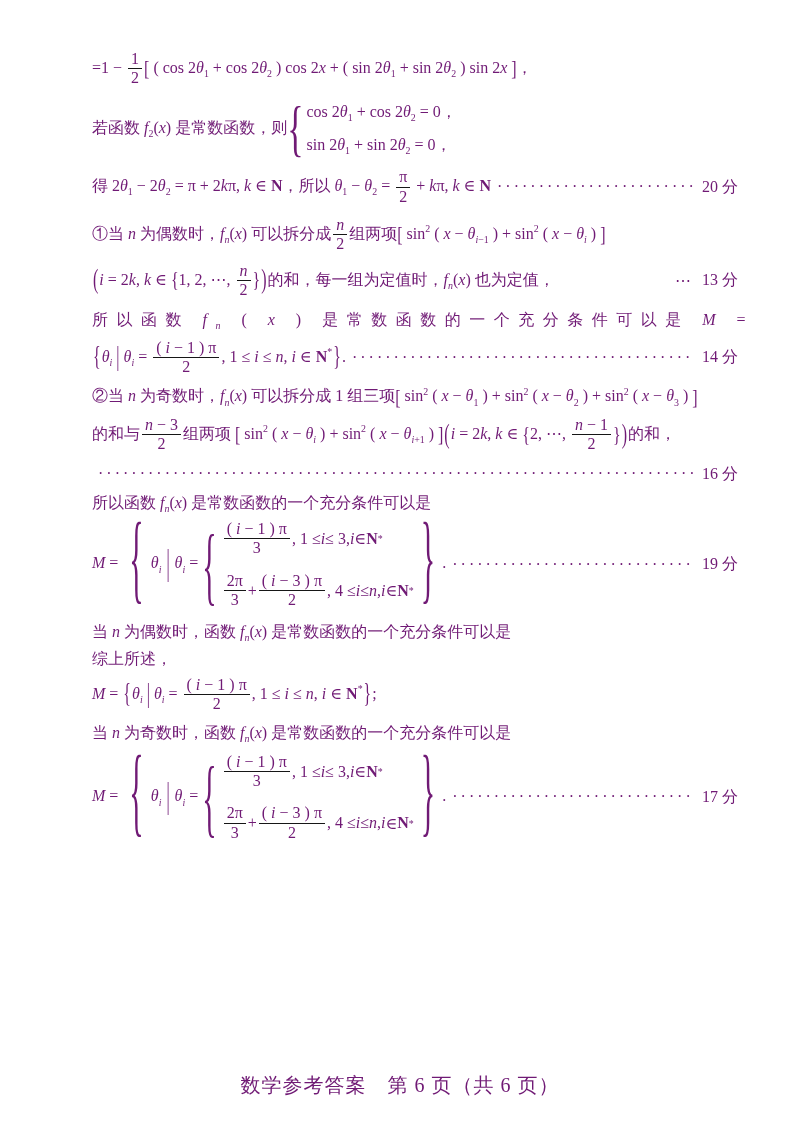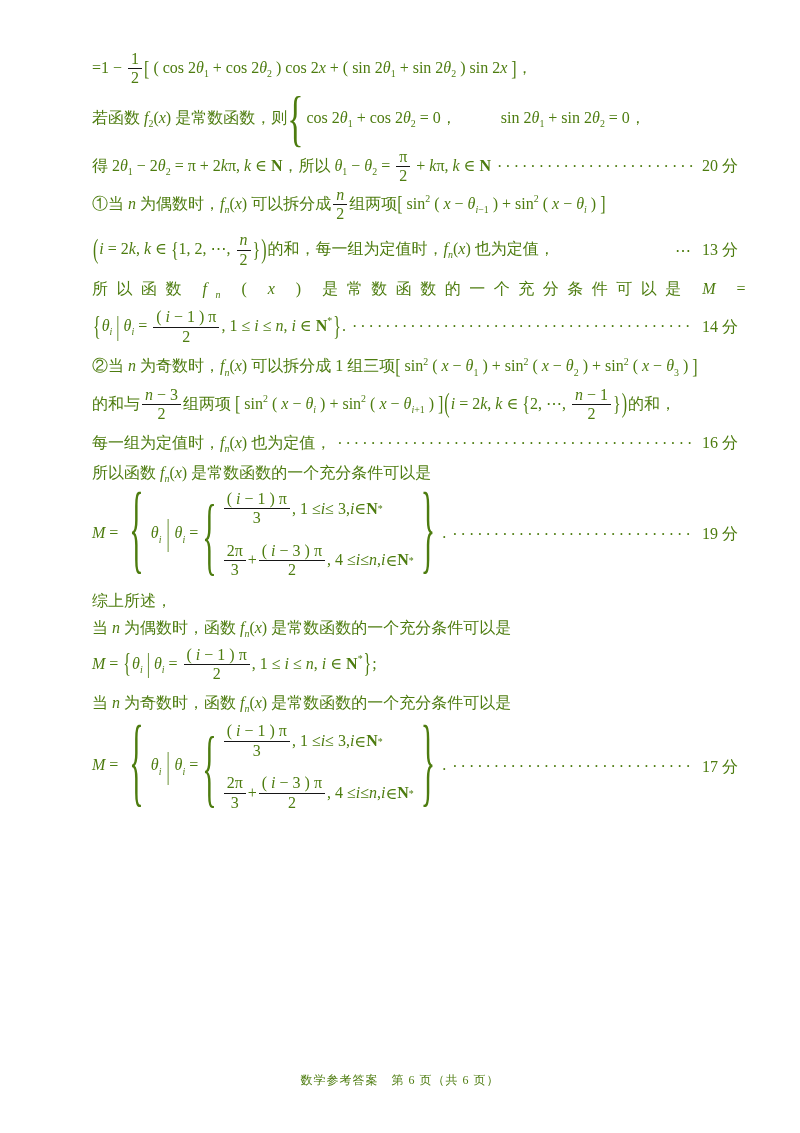--- a/index.html
+++ b/index.html
@@ -1,42 +1,42 @@
 <!DOCTYPE html>
 <html><head>
 <meta charset="utf-8">
 <style>
   html,body{margin:0;padding:0;background:#ffffff;}
-  .page{position:relative;width:800px;height:1133px;background:#fff;color:#4d7c0f;
+  .page{position:relative;width:800px;height:1133px;background:#fff;color:#701a75;
         font-family:"Liberation Serif","DejaVu Serif",serif;font-size:16px;overflow:hidden;}
   .content{position:absolute;left:92px;top:50px;width:646px;}
   .line{display:flex;align-items:center;white-space:nowrap;}
   .c{white-space:nowrap;}
   .leader{flex:1;min-width:0;overflow:hidden;white-space:nowrap;text-align:right;margin:0 8px 0 6px;}
   .dots{letter-spacing:3px;}
   .score{white-space:nowrap;}
   i{font-style:italic;}
   sub,sup{font-size:62%;}
   .fr{display:inline-flex;flex-direction:column;text-align:center;vertical-align:middle;line-height:1.15;margin:0 2px;}
   .fr>.nu{display:block;padding:0 3px;}
   .fr>.de{display:block;padding:0 3px;border-top:1.2px solid #161616;}
   .cases{display:inline-flex;align-items:center;vertical-align:middle;}
   .cb{display:inline-block;font-size:34px;line-height:1;transform:scaleY(1.8);margin-right:3px;font-weight:300;}
-  .cr{display:inline-flex;row-gap:12px;text-align:left;gap:44px;}
+  .cr{display:inline-flex;flex-direction:column;row-gap:12px;text-align:left;}
   .bg{display:inline-block;transform:scaleY(1.35);}
   .bg2{display:inline-block;transform:scaleY(1.75);margin:0 1px;}
   .vb{display:inline-block;transform:scaleY(1.7);margin:0 4px;}
   .vb2{display:inline-block;transform:scaleY(2.3);margin:0 5px;}
   .xb{display:inline-block;font-size:30px;line-height:1;transform:scaleY(3.3);margin:0 7px;font-weight:300;}
   .cbig{display:inline-flex;align-items:center;vertical-align:middle;}
   .cbb{display:inline-block;font-size:30px;line-height:1;transform:scaleY(2.9);margin-right:5px;font-weight:300;}
   .crb{display:inline-flex;flex-direction:column;row-gap:14px;text-align:left;}
   .crow{display:flex;align-items:center;white-space:nowrap;}
   .just{letter-spacing:8.5px;}
-  .footer{position:absolute;left:0;top:1072px;width:100%;text-align:center;font-size:12px;letter-spacing:1px;}
+  .footer{position:absolute;left:0;top:1072px;width:100%;text-align:center;font-size:20px;letter-spacing:1px;}
 </style>
 </head>
 <body>
 
 <div class="page">
   <div class="content">
 
     <div class="line" style="margin-bottom:14px">
       <span class="c">=1 − <span class="fr">
             <span class="nu">1</span>
@@ -48,21 +48,21 @@
       <span class="c">若函数 <i>f</i><sub>2</sub>(<i>x</i>) 是常数函数，则<span class="cases">
             <span class="cb">{</span>
             <span class="cr">
               <span>cos 2<i>θ</i><sub>1</sub> + cos 2<i>θ</i><sub>2</sub> = 0，</span>
               <span>sin 2<i>θ</i><sub>1</sub> + sin 2<i>θ</i><sub>2</sub> = 0，</span>
             </span>
           </span></span>
     </div>
 
 
-    <div class="line" style="">
+    <div class="line" style="margin-bottom:10px">
       <span class="c">得 2<i>θ</i><sub>1</sub> − 2<i>θ</i><sub>2</sub> = π + 2<i>k</i>π, <i>k</i> ∈ <b>N</b>，所以 <i>θ</i><sub>1</sub> − <i>θ</i><sub>2</sub> = <span class="fr">
             <span class="nu">π</span>
             <span class="de">2</span>
           </span> + <i>k</i>π, <i>k</i> ∈ <b>N</b></span>
       <span class="leader"><span class="dots">············································································</span></span>
       <span class="score">20 分</span>
     </div>
 
     <div class="line" style="margin-bottom:8px">
       <span class="c">①当 <i>n</i> 为偶数时，<i>f</i><sub><i>n</i></sub>(<i>x</i>) 可以拆分成<span class="fr">
@@ -101,21 +101,20 @@
       <span class="c">的和与<span class="fr">
             <span class="nu"><i>n</i> − 3</span>
             <span class="de">2</span>
           </span>组两项 <span class="bg">[</span> sin<sup>2</sup> ( <i>x</i> − <i>θ</i><sub><i>i</i></sub> ) + sin<sup>2</sup> ( <i>x</i> − <i>θ</i><sub><i>i</i>+1</sub> ) <span class="bg">]</span><span class="bg2">(</span><i>i</i> = 2<i>k</i>, <i>k</i> ∈ <span class="bg">{</span>2, ⋯, <span class="fr">
             <span class="nu"><i>n</i> − 1</span>
             <span class="de">2</span>
           </span><span class="bg">}</span><span class="bg2">)</span>的和，</span>
     </div>
 
     <div class="line" style="margin-bottom:8px">
-      <span class="c">每一组为定值时，<i>f</i><sub><i>n</i></sub>(<i>x</i>) 也为定值，</span>
       <span class="leader"><span class="dots">············································································</span></span>
       <span class="score">16 分</span>
     </div>
 
     <div class="line" style="margin-bottom:6px">
       <span class="c">所以函数 <i>f</i><sub><i>n</i></sub>(<i>x</i>) 是常数函数的一个充分条件可以是</span>
     </div>
 
     <div class="line" style="margin-bottom:12px">
       <span class="c"><i>M</i> = <span class="xb">{</span><i>θ</i><sub><i>i</i></sub><span class="vb2">|</span><i>θ</i><sub><i>i</i></sub> = <span class="cbig">
@@ -132,25 +131,25 @@
                   <span class="nu">( <i>i</i> − 3 ) π</span>
                   <span class="de">2</span>
                 </span>, 4 ≤ <i>i</i> ≤ <i>n</i>, <i>i</i> ∈ <b>N</b><sup>*</sup></span>
             </span>
           </span><span class="xb">}</span>.</span>
       <span class="leader"><span class="dots">············································································</span></span>
       <span class="score">19 分</span>
     </div>
 
     <div class="line" style="margin-bottom:6px">
-      <span class="c">综上所述，</span>
+      <span class="c">当 <i>n</i> 为偶数时，函数 <i>f</i><sub><i>n</i></sub>(<i>x</i>) 是常数函数的一个充分条件可以是</span>
     </div>
 
     <div class="line" style="margin-bottom:6px">
-      <span class="c">当 <i>n</i> 为偶数时，函数 <i>f</i><sub><i>n</i></sub>(<i>x</i>) 是常数函数的一个充分条件可以是</span>
+      <span class="c">综上所述，</span>
     </div>
 
     <div class="line" style="margin-bottom:10px">
       <span class="c"><i>M</i> = <span class="bg2">{</span><i>θ</i><sub><i>i</i></sub><span class="vb">|</span><i>θ</i><sub><i>i</i></sub> = <span class="fr">
             <span class="nu">( <i>i</i> − 1 ) π</span>
             <span class="de">2</span>
           </span>, 1 ≤ <i>i</i> ≤ <i>n</i>, <i>i</i> ∈ <b>N</b><sup>*</sup><span class="bg2">}</span>;</span>
     </div>
 
     <div class="line" style="margin-bottom:8px">

